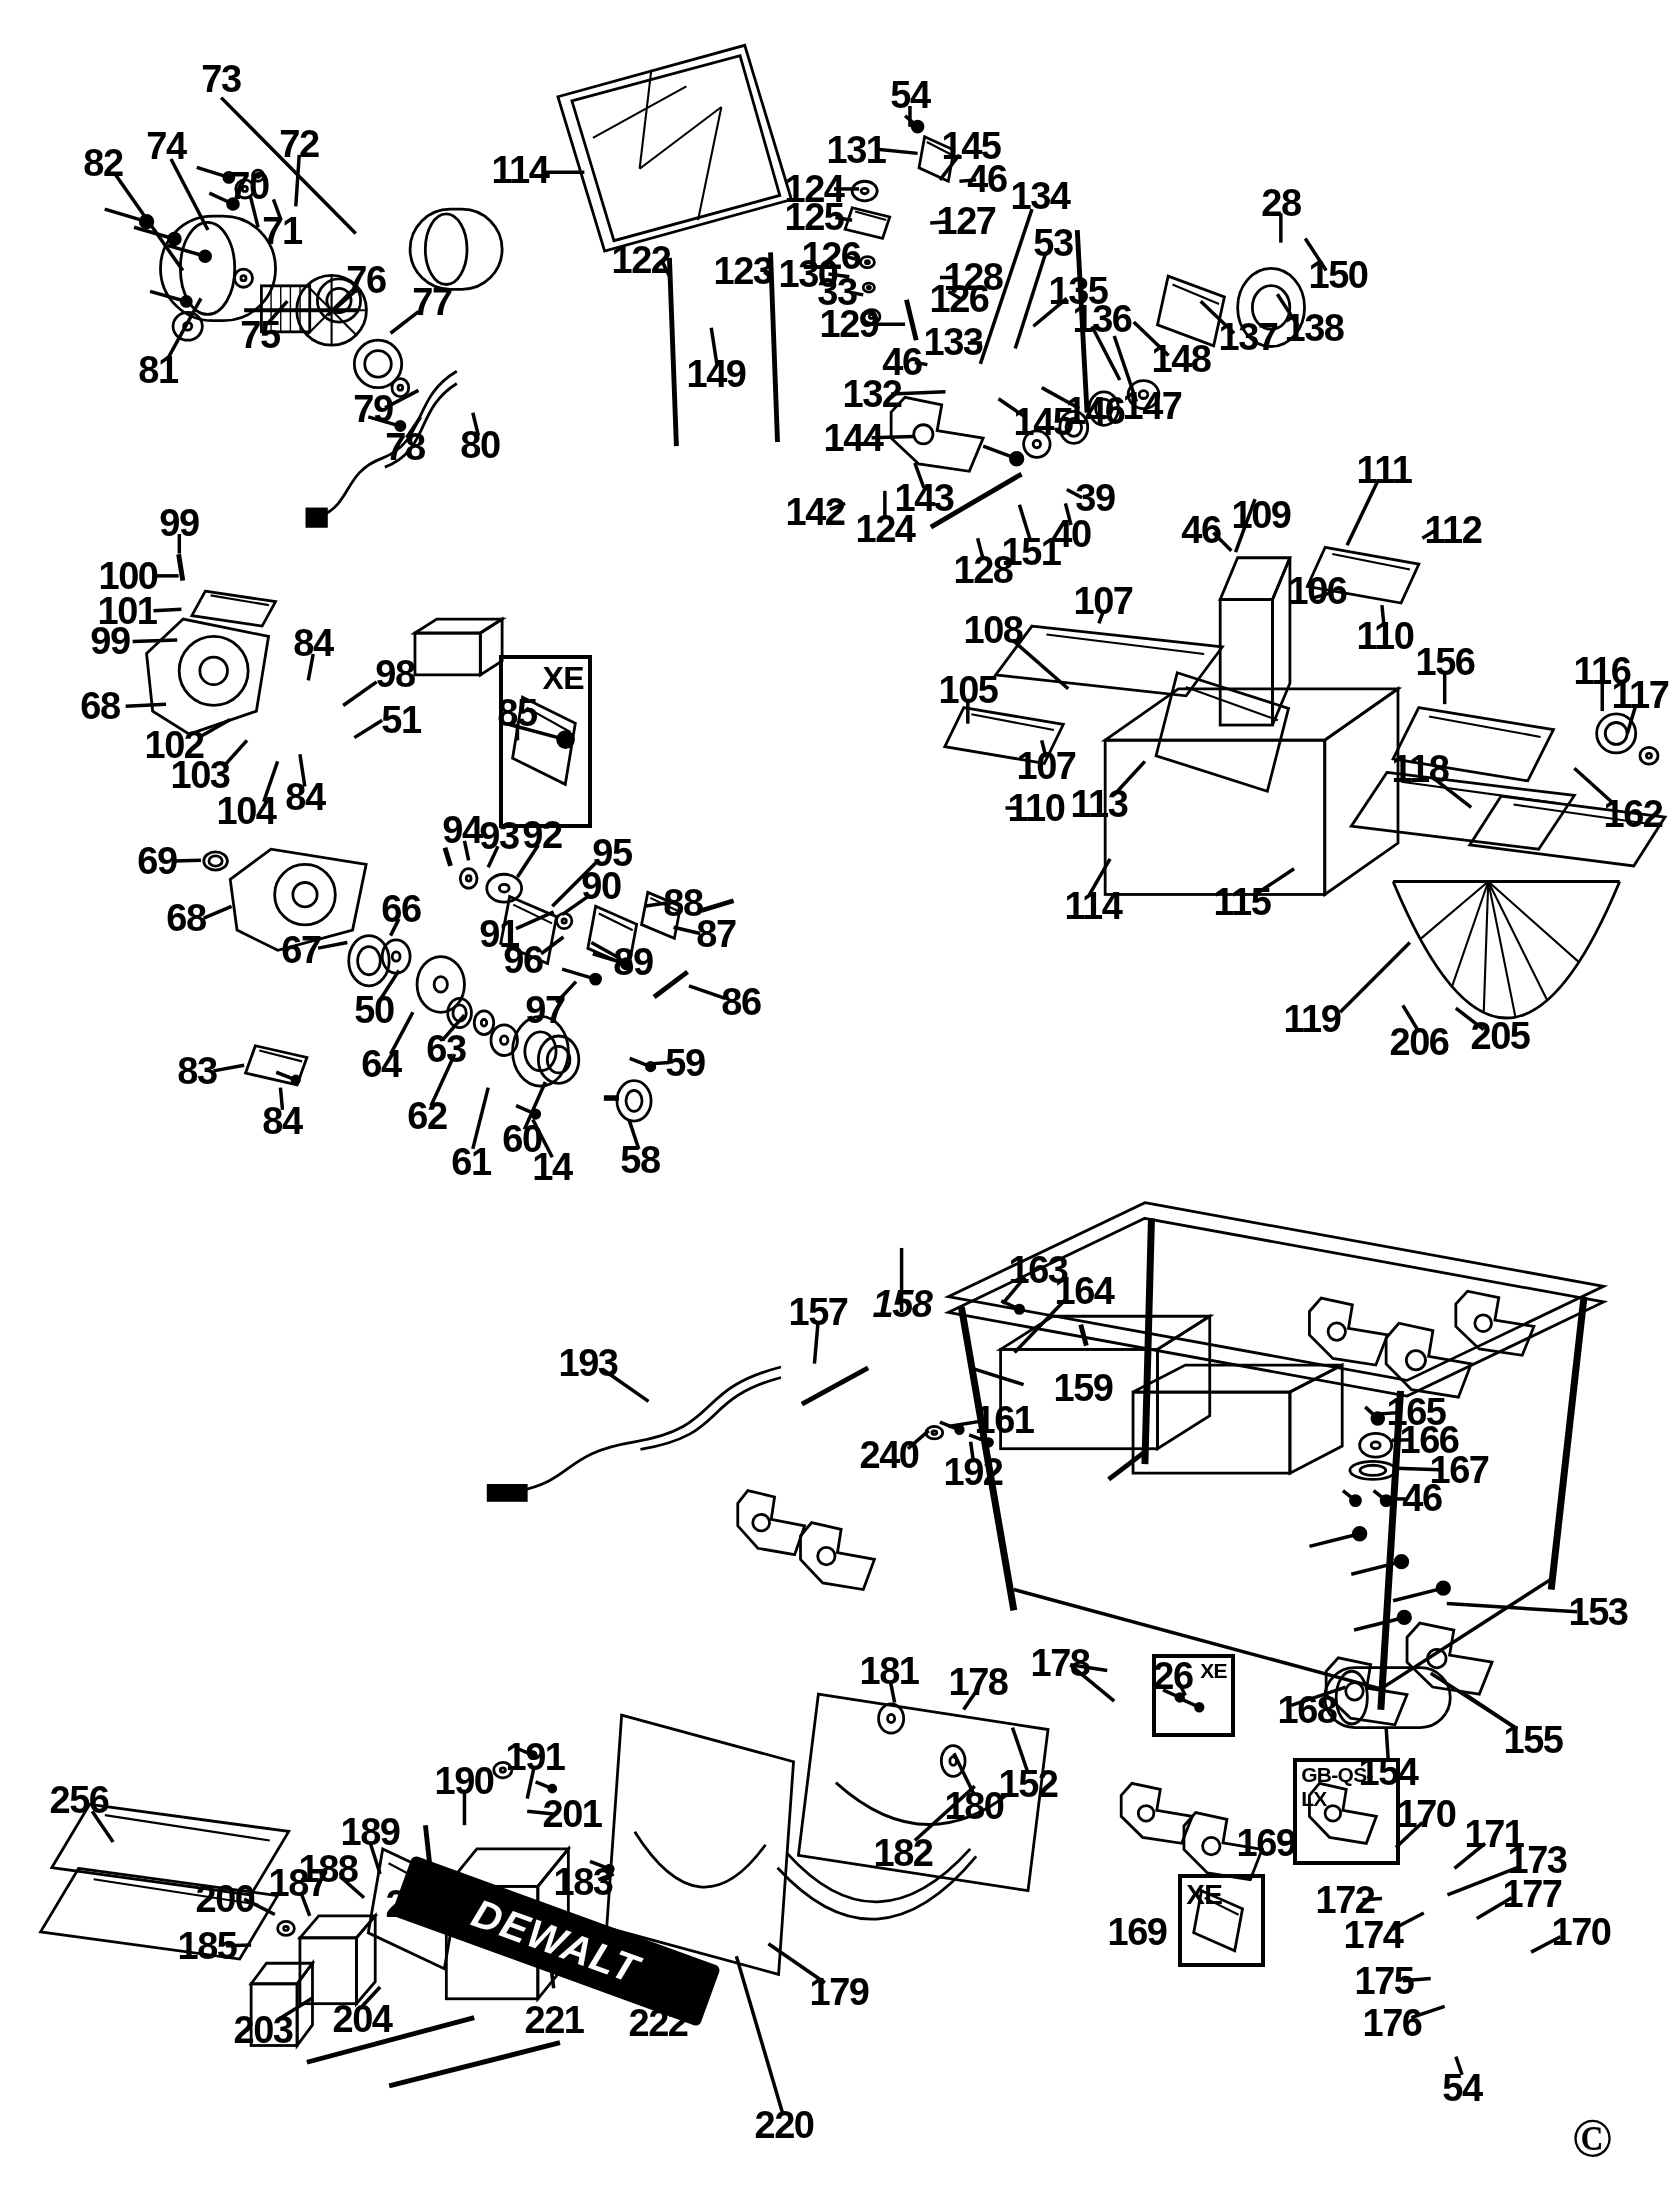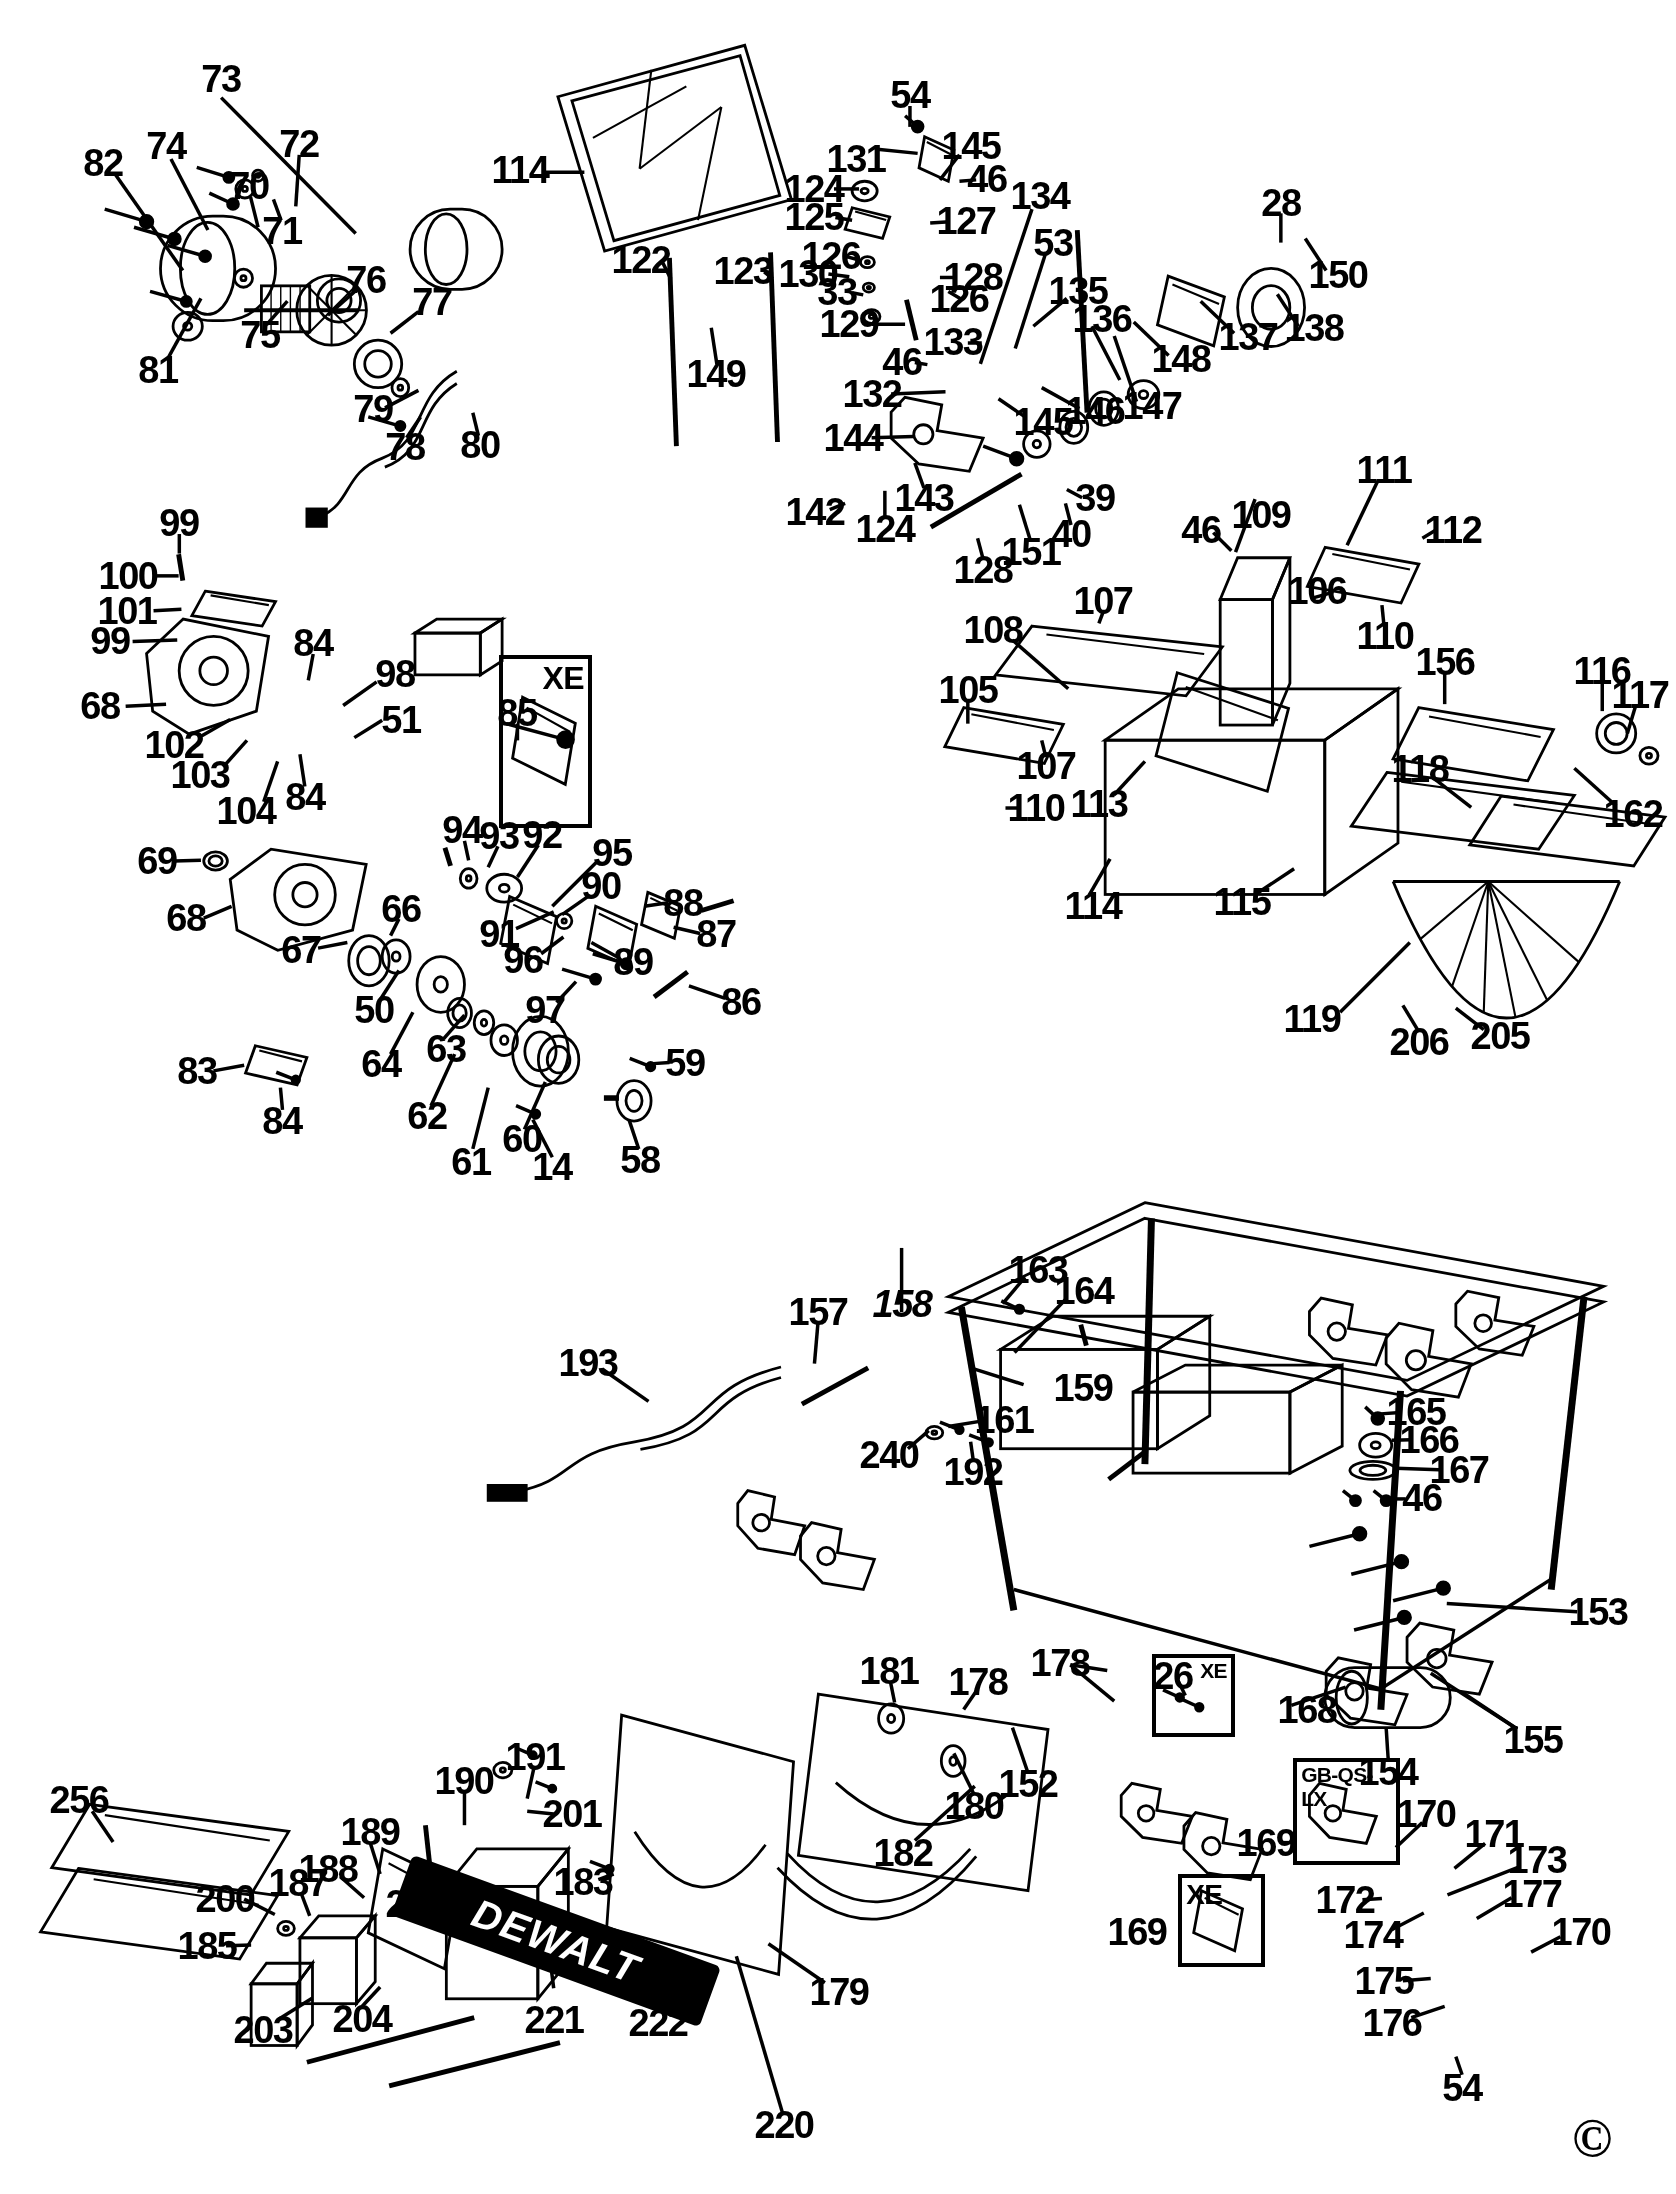--- a/index.html
+++ b/index.html
@@ -511,21 +511,21 @@
       <div class="part-label" style="left: 520px; top: 170px;">114</div>
       <div class="part-label" style="left: 641px; top: 260px;">122</div>
       <div class="part-label" style="left: 743px; top: 271px;">123</div>
       <div class="part-label" style="left: 808px; top: 274px;">130</div>
       <div class="part-label" style="left: 831px; top: 256px;">126</div>
       <div class="part-label" style="left: 837px; top: 292px;">33</div>
       <div class="part-label" style="left: 849px; top: 324px;">129</div>
       <div class="part-label" style="left: 716px; top: 374px;">149</div>
       <div class="part-label" style="left: 814px; top: 189px;">124</div>
       <div class="part-label" style="left: 814px; top: 217px;">125</div>
-      <div class="part-label" style="left: 856px; top: 159px;">131</div>
+      <div class="part-label" style="left: 856px; top: 150px;">131</div>
       <div class="part-label" style="left: 910px; top: 95px;">54</div>
       <div class="part-label" style="left: 971px; top: 146px;">145</div>
       <div class="part-label" style="left: 987px; top: 179px;">46</div>
       <div class="part-label" style="left: 966px; top: 221px;">127</div>
       <div class="part-label" style="left: 1040px; top: 196px;">134</div>
       <div class="part-label" style="left: 1053px; top: 243px;">53</div>
       <div class="part-label" style="left: 973px; top: 277px;">128</div>
       <div class="part-label" style="left: 959px; top: 299px;">126</div>
       <div class="part-label" style="left: 1078px; top: 291px;">135</div>
       <div class="part-label" style="left: 1102px; top: 319px;">136</div>

